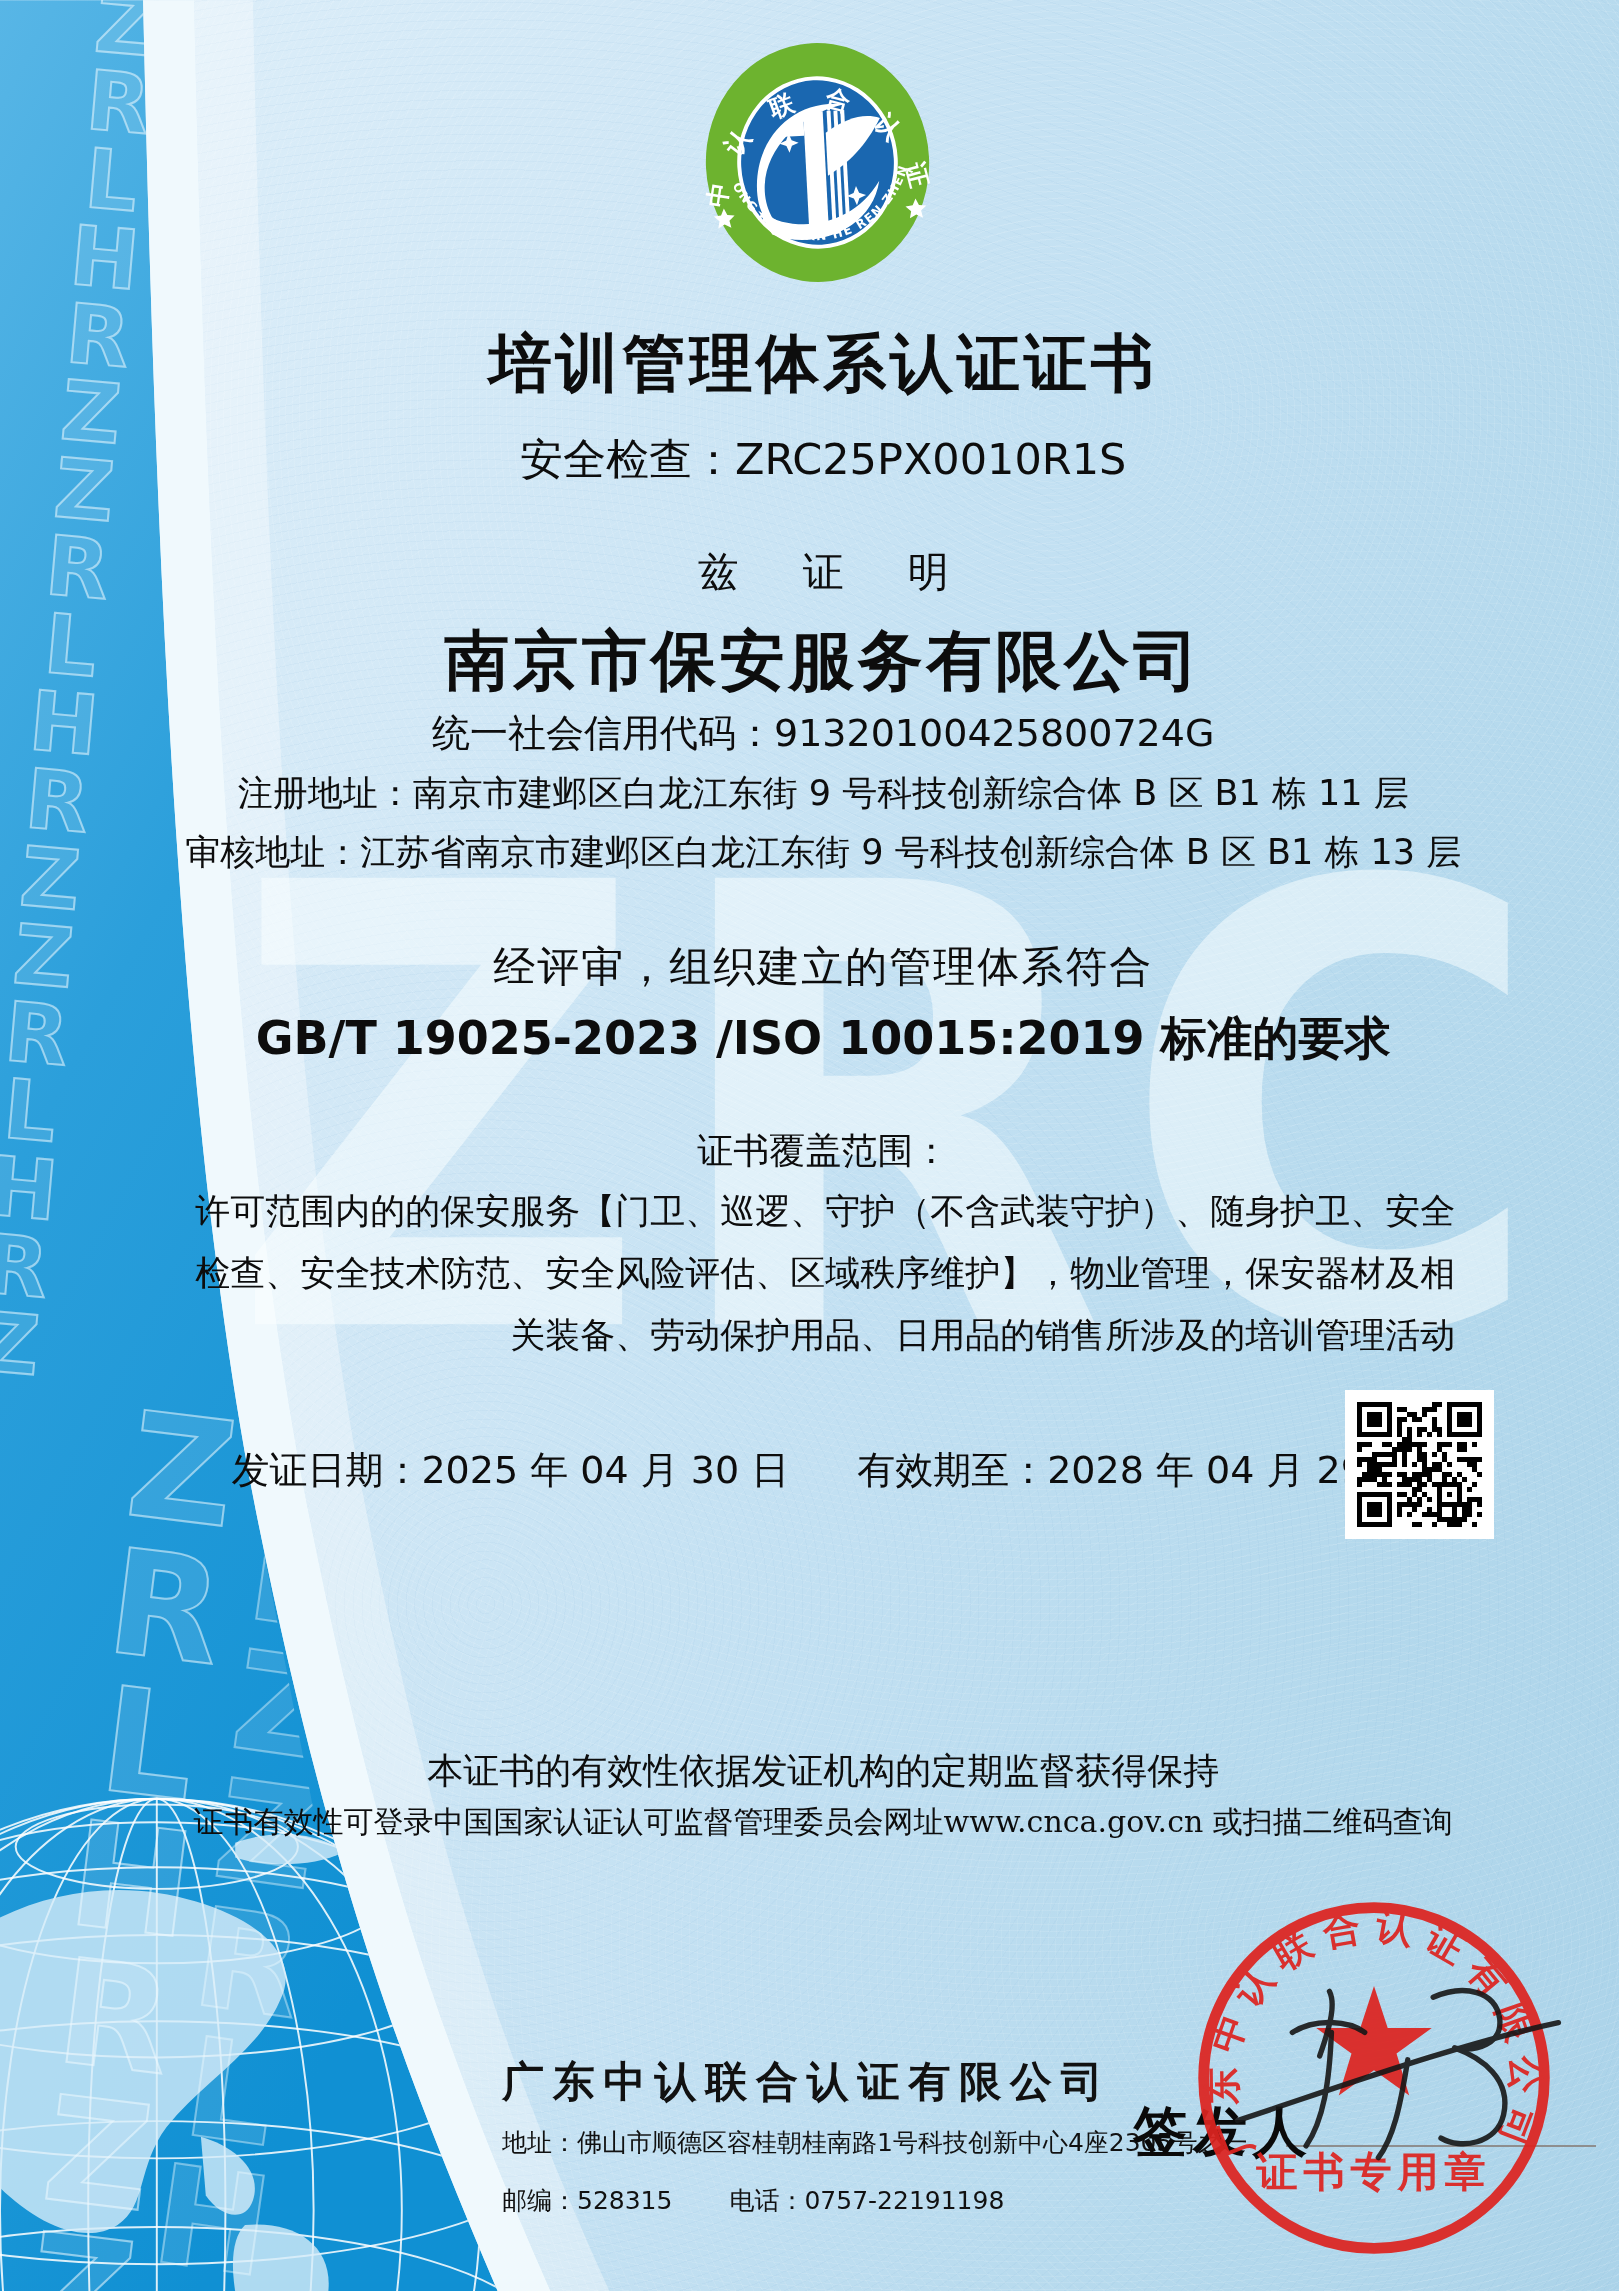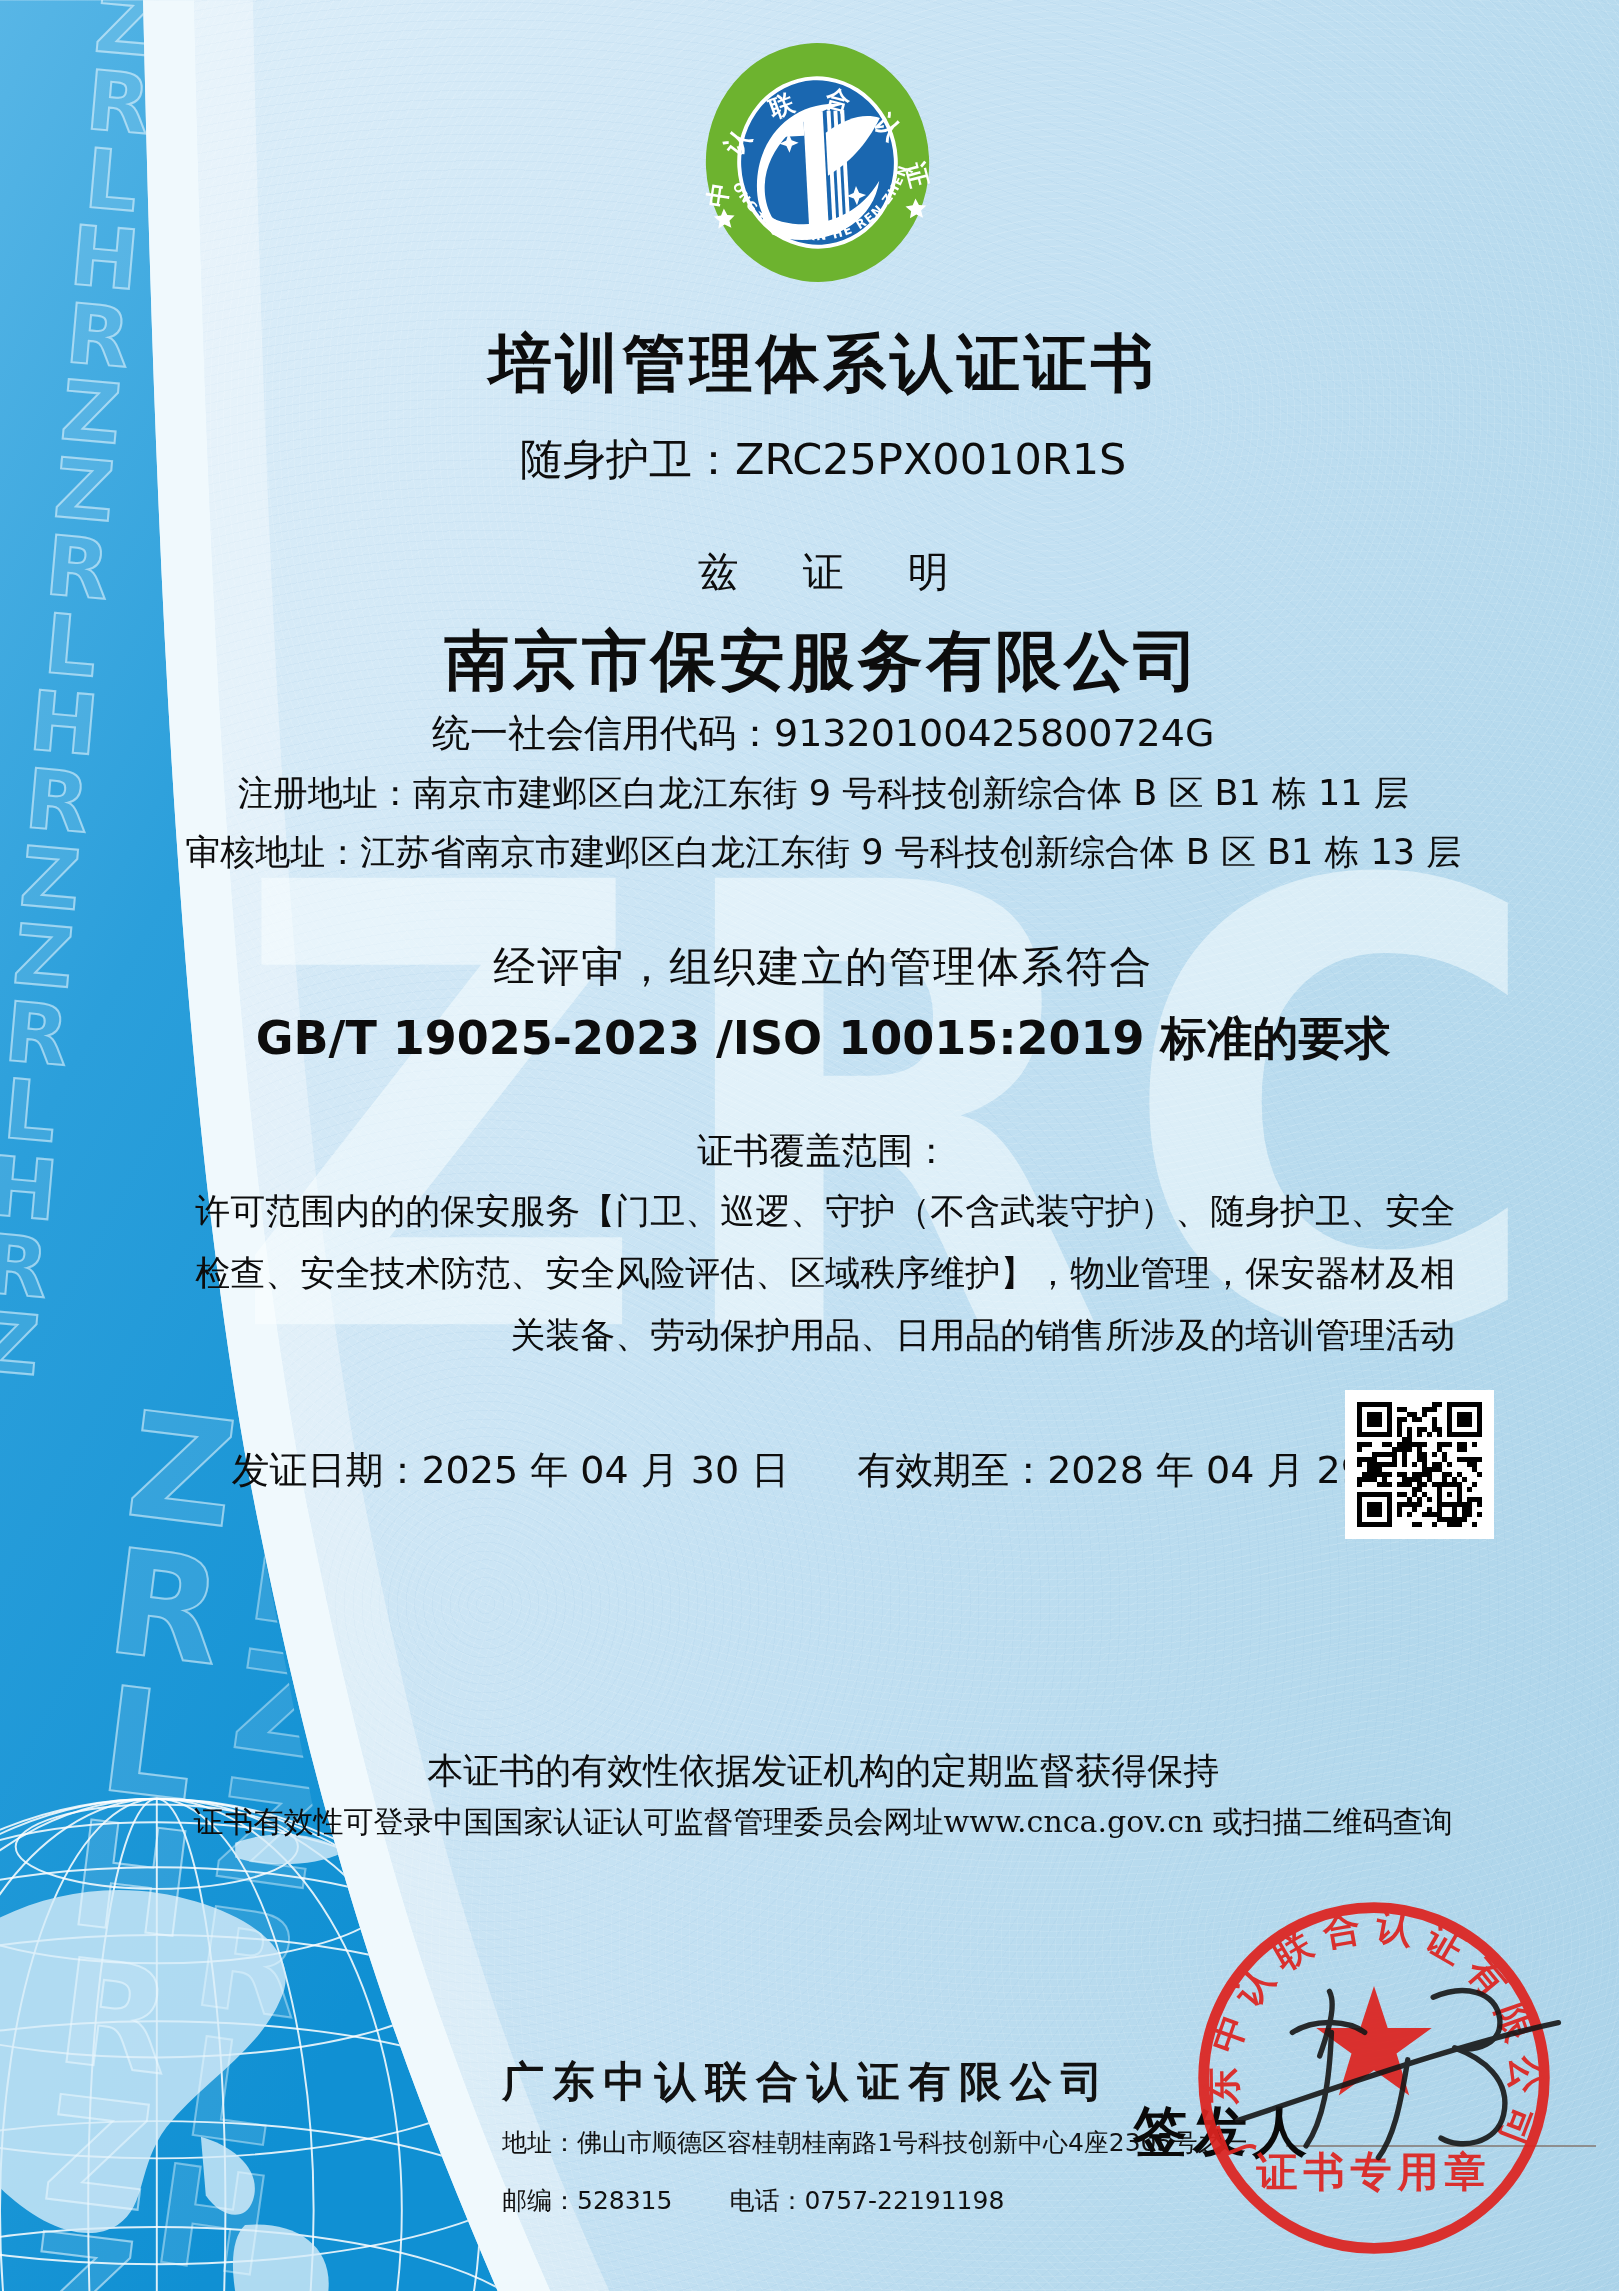--- a/index.html
+++ b/index.html
@@ -196,21 +196,21 @@
       <rect x="132" y="74" width="4" height="116"></rect>
       <rect x="139" y="74" width="4" height="116"></rect>
       <rect x="146" y="74" width="4" height="116"></rect>
       <path d="M130,96 C152,82 170,78 186,84 C170,112 152,128 130,140 Z"></path>
       <path d="M92,95 l2.8,7 7,2.8 -7,2.8 -2.8,7 -2.8,-7 -7,-2.8 7,-2.8 Z"></path>
       <path d="M158,152 l2.8,7 7,2.8 -7,2.8 -2.8,7 -2.8,-7 -7,-2.8 7,-2.8 Z"></path>
     </g>
   </svg>
 
   <div class="col title">培训管理体系认证证书</div>
-  <div class="col certno">随身护卫：ZRC25PX0010R1S</div>
+  <div class="col certno">安全检查：ZRC25PX0010R1S</div>
   <div class="col hereby">兹 证 明</div>
   <div class="col company">南京市保安服务有限公司</div>
   <div class="col creditcode">统一社会信用代码：91320100425800724G</div>
   <div class="col regaddr">注册地址：南京市建邺区白龙江东街 9 号科技创新综合体 B 区 B1 栋 11 层</div>
   <div class="col auditaddr">审核地址：江苏省南京市建邺区白龙江东街 9 号科技创新综合体 B 区 B1 栋 13 层</div>
   <div class="col assessment">经评审，组织建立的管理体系符合</div>
   <div class="col standard">GB/T 19025-2023 /ISO 10015:2019 标准的要求</div>
   <div class="col scopelabel">证书覆盖范围：</div>
   <div class="col scopetext"><span class="inner">许可范围内的的保安服务【门卫、巡逻、守护（不含武装守护）、随身护卫、安全检查、安全技术防范、安全风险评估、区域秩序维护】，物业管理，保安器材及相关装备、劳动保护用品、日用品的销售所涉及的培训管理活动</span></div>
   <div class="col daterow">

